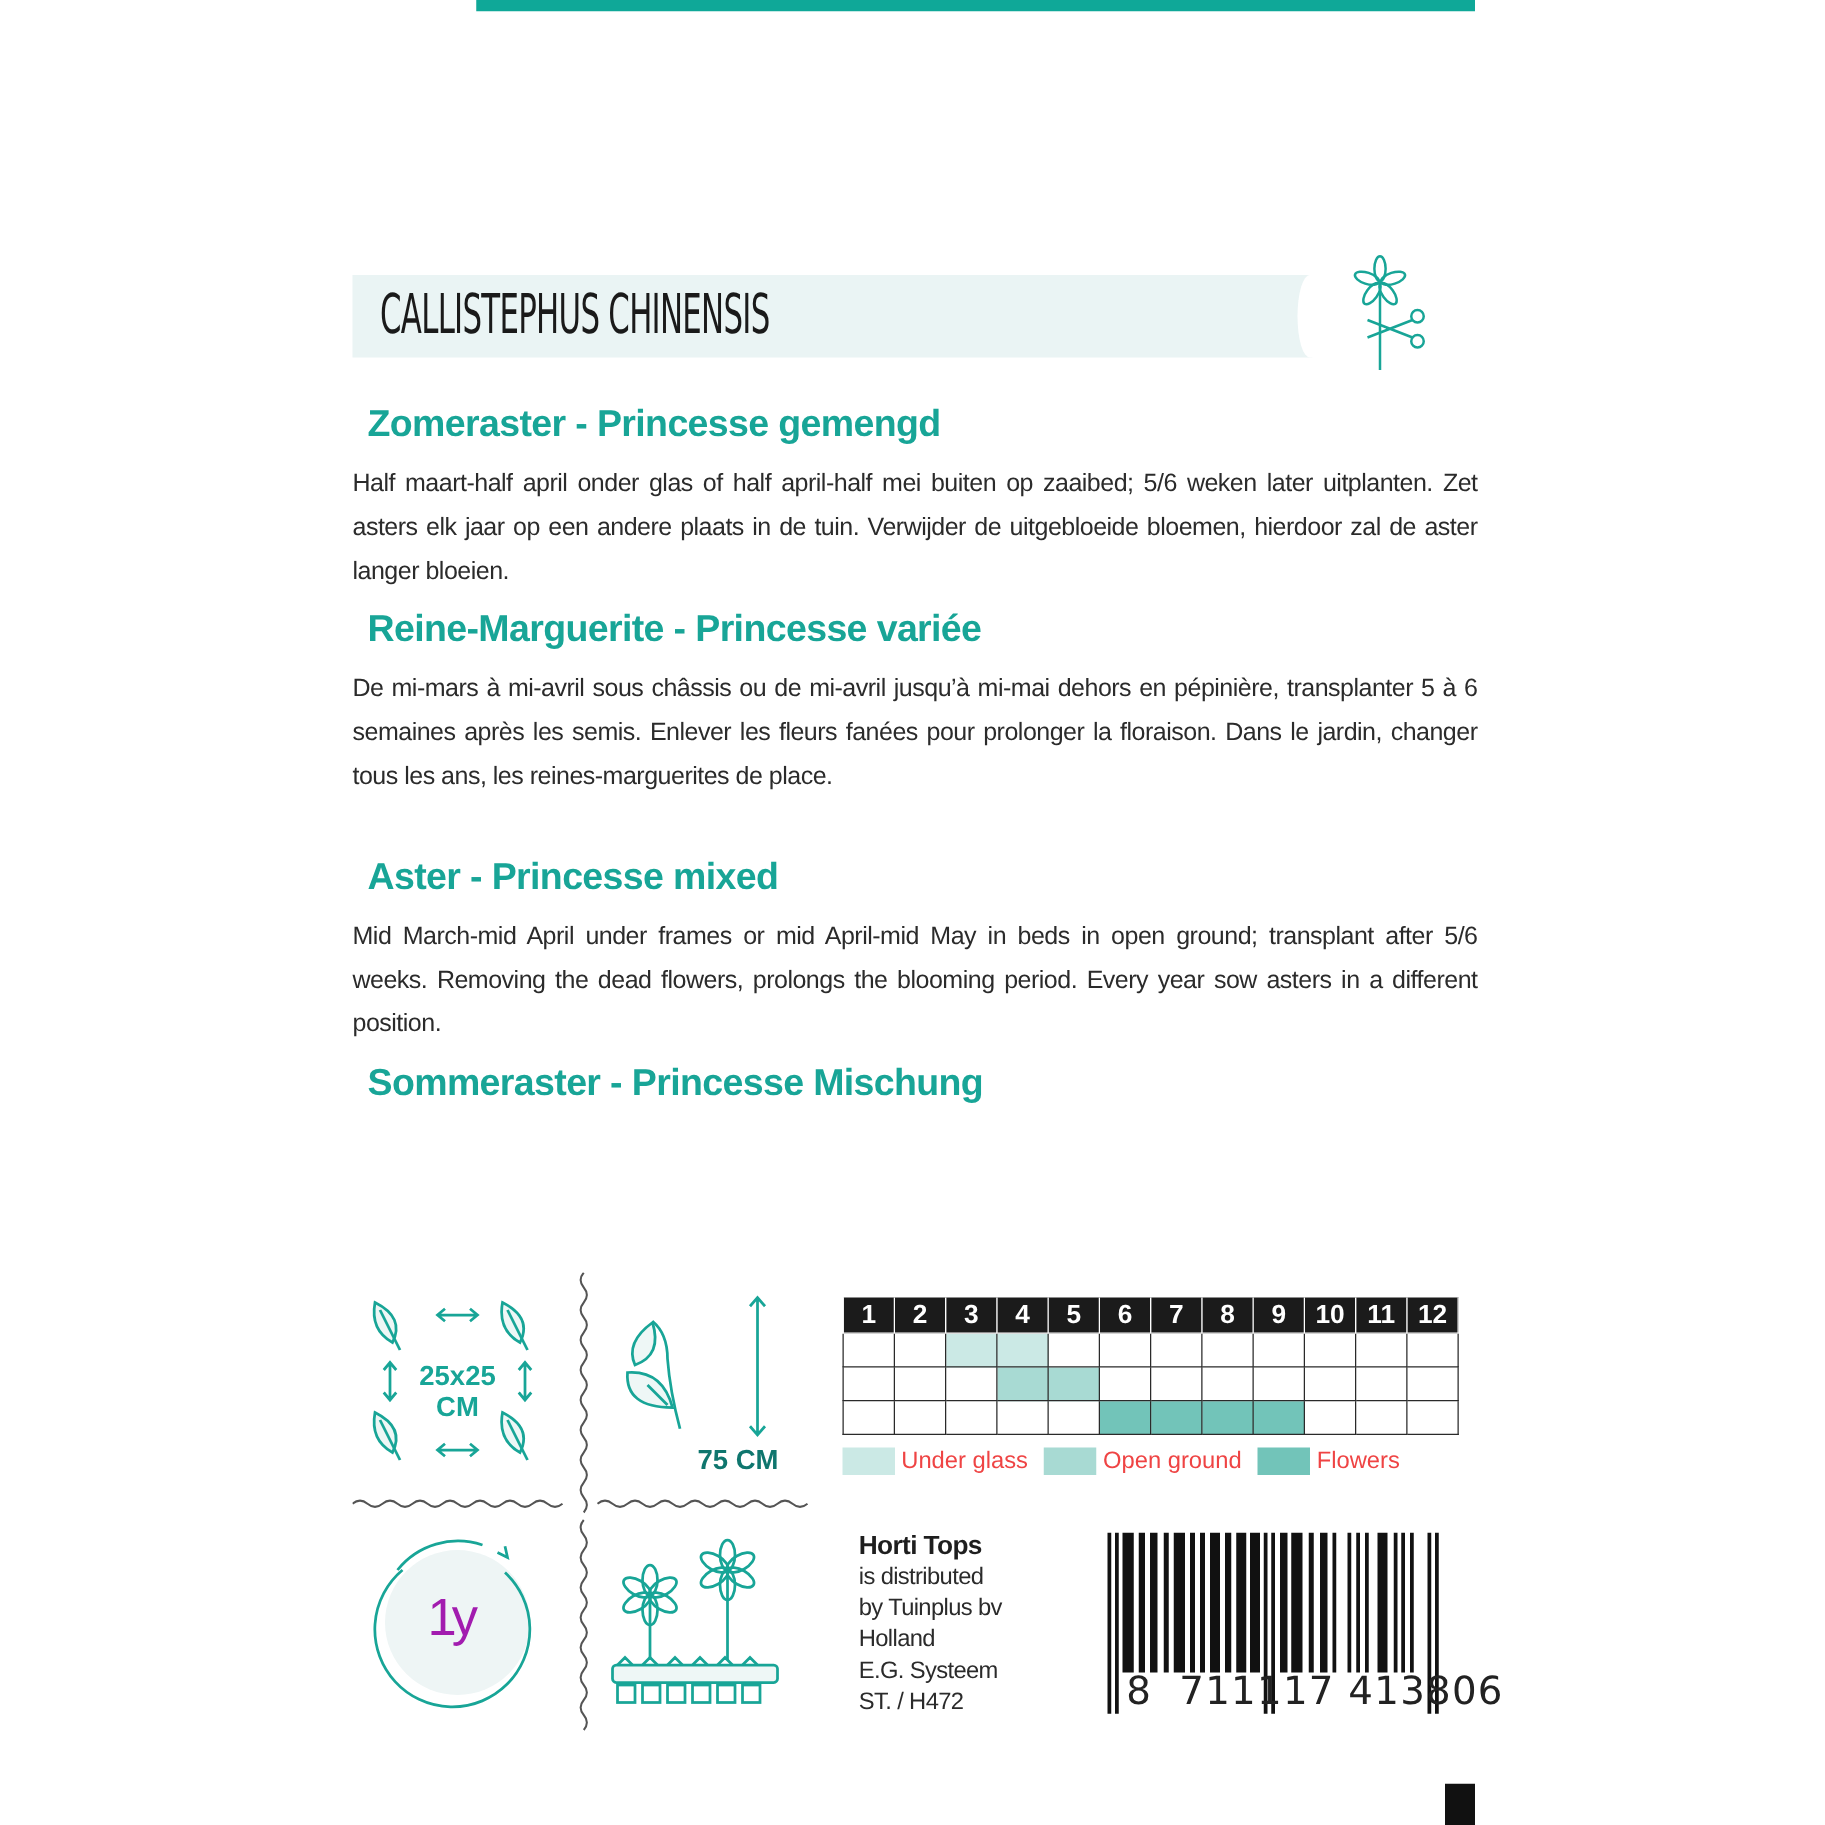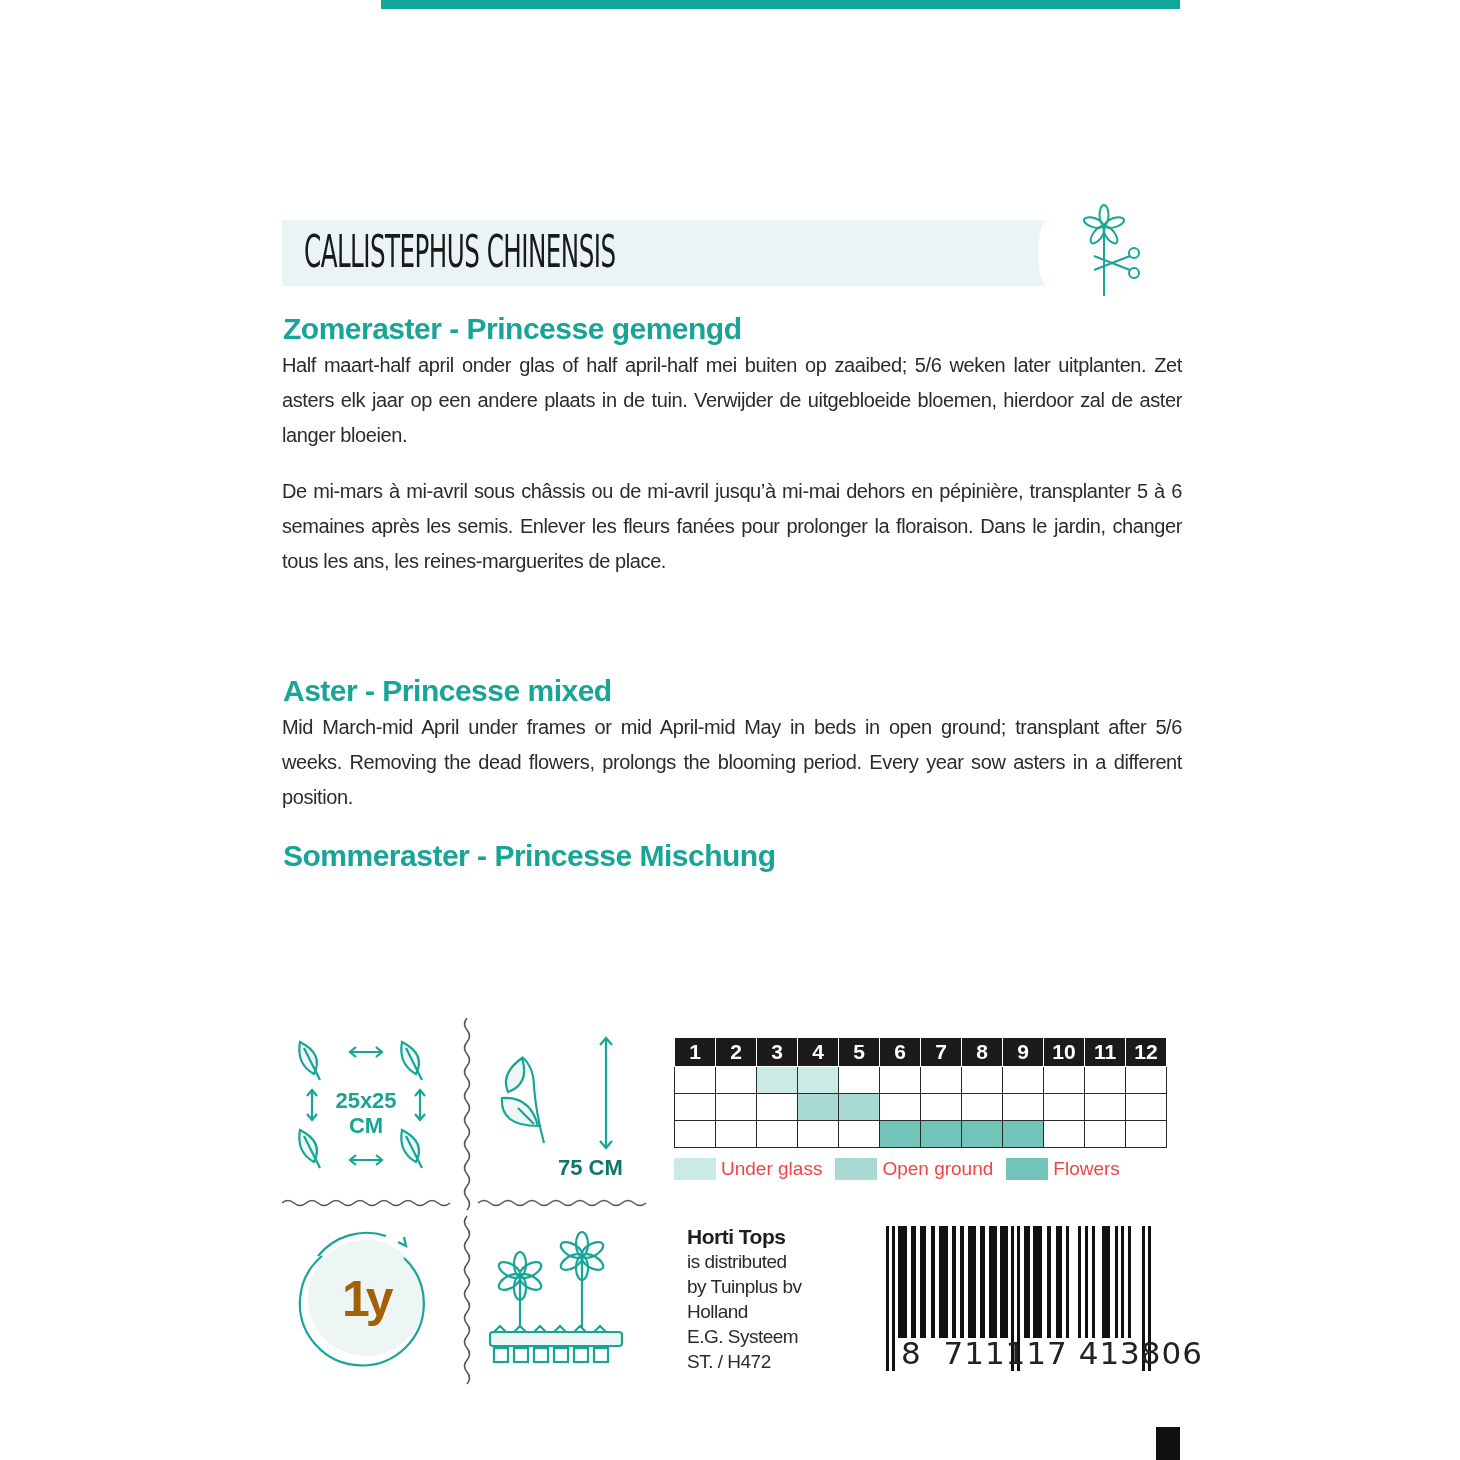--- a/index.html
+++ b/index.html
@@ -3,40 +3,40 @@
 <meta charset="utf-8">
 <style>
   html,body{margin:0;padding:0;background:#ffffff;}
   body{width:1460px;height:1460px;position:relative;overflow:hidden;font-family:"Liberation Sans",sans-serif;color:#2a2a2a;}
   .topbar{position:absolute;left:381px;top:0;width:799px;height:9px;background:#0fa898;}
   .title-band{position:absolute;left:282px;top:220px;width:768px;height:66px;background:#eaf4f4;}
   .title-band:after{content:"";position:absolute;right:-2px;top:0;width:14px;height:66px;background:#fff;border-radius:70% 0 0 70%/50% 0 0 50%;}
   .title-text{position:absolute;left:304px;top:226px;font-family:"DejaVu Sans",sans-serif;font-size:44px;letter-spacing:-1px;color:#1a1a1a;transform:scaleX(0.56);transform-origin:left top;white-space:nowrap;font-weight:400;}
   .flower-logo{position:absolute;left:1078px;top:204px;width:70px;height:96px;}
   .section{position:absolute;left:282px;width:900px;}
-  .section h2{margin:1px;font-size:30px;font-weight:700;color:#18a597;letter-spacing:-0.5px;line-height:36px;}
+  .section h2{margin:12px;font-size:30px;font-weight:700;color:#18a597;letter-spacing:-0.5px;line-height:36px;}
   .section p{margin:0;font-size:20px;line-height:35px;color:#2b2b2b;text-align:justify;letter-spacing:-0.4px;}
   .s1{top:310px}.s2{top:474px}.s3{top:672px}.s4{top:837px}
   .spacing-label{position:absolute;left:330px;top:1088px;width:72px;text-align:center;font-size:22px;font-weight:700;color:#18a597;line-height:25px;}
   .height-label{position:absolute;left:510px;top:1155px;font-size:22px;font-weight:700;color:#0f766e;margin-left:48px;}
   .cal{position:absolute;left:674px;top:1038px;border-collapse:collapse;}
   .cal td{border:1.5px solid #2a2a2a;width:40px;height:26px;padding:0;}
   .cal th{background:#1b1b1b;color:#fff;font-size:21px;font-weight:700;height:28px;width:40px;border:1.5px solid #fff;border-top:0;padding:0;text-align:center;}
   .c-ug{background:#cbe9e5;}
   .c-og{background:#a8dad3;}
   .c-fl{background:#72c4b9;}
   .legend{position:absolute;left:674px;top:1158px;display:flex;align-items:center;font-size:19px;color:#ef4444;}
   .legend .sw{width:42px;height:22px;margin-right:5px;}
   .legend .item{display:flex;align-items:center;margin-right:13px;}
   .dist{position:absolute;left:687px;top:1224px;font-size:19px;line-height:25px;color:#2b2b2b;letter-spacing:-0.5px;}
   .dist .brand{font-weight:700;font-size:21px;color:#1e1e1e;}
   .barcode{position:absolute;left:884px;top:1226px;}
   .barcode-num{position:absolute;left:853px;top:1335px;font-family:"DejaVu Sans",sans-serif;font-size:31px;color:#222;letter-spacing:1px;margin-left:48px;}
   .blackmark{position:absolute;left:1156px;top:1427px;width:24px;height:33px;background:#111;}
-  .year-label{position:absolute;left:342px;top:1270px;font-size:50px;font-weight:700;color:#a16207;letter-spacing:-4px;}
+  .year-label{position:absolute;left:342px;top:1270px;font-size:42px;font-weight:400;color:#a21caf;letter-spacing:-4px;}
 </style>
 </head>
 <body>
 
 <div class="topbar"></div>
 
 <div class="title-band"></div>
 <div class="title-text">CALLISTEPHUS CHINENSIS</div>
 
 <svg class="flower-logo" viewBox="0 0 70 96" fill="none" stroke="#18a597" stroke-width="2">
@@ -51,20 +51,21 @@
   <path d="M16 52 L52 66 M16 66 L52 52"></path>
   <circle cx="56" cy="49" r="5"></circle>
   <circle cx="56" cy="69" r="5"></circle>
 </svg>
 
 <div class="section s1">
   <h2>Zomeraster - Princesse gemengd</h2>
   <p>Half maart-half april onder glas of half april-half mei buiten op zaaibed; 5/6 weken later uitplanten. Zet asters elk jaar op een andere plaats in de tuin. Verwijder de uitgebloeide bloemen, hierdoor zal de aster langer bloeien.</p>
 </div>
 <div class="section s2">
+  <h2>Reine-Marguerite - Princesse variée</h2>
   <p>De mi-mars à mi-avril sous châssis ou de mi-avril jusqu’à mi-mai dehors en pépinière, transplanter 5 à 6 semaines après les semis. Enlever les fleurs fanées pour prolonger la floraison. Dans le jardin, changer tous les ans, les reines-marguerites de place.</p>
 </div>
 <div class="section s3">
   <h2>Aster - Princesse mixed</h2>
   <p>Mid March-mid April under frames or mid April-mid May in beds in open ground; transplant after 5/6 weeks. Removing the dead flowers, prolongs the blooming period. Every year sow asters in a different position.</p>
 </div>
 <div class="section s4">
   <h2>Sommeraster - Princesse Mischung</h2>
 </div>
 

